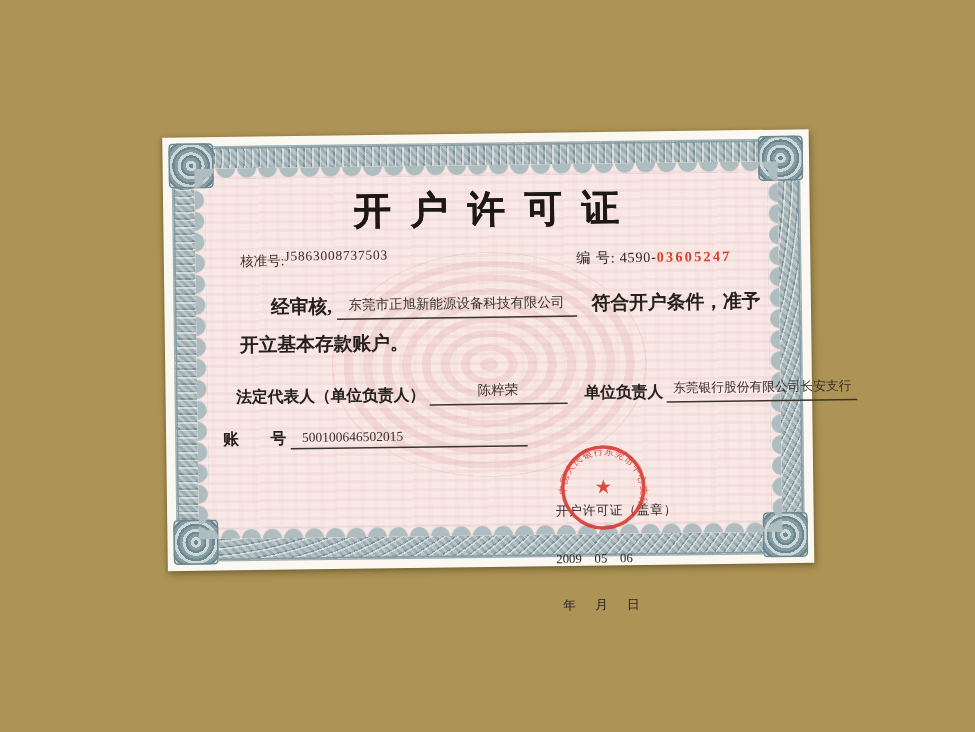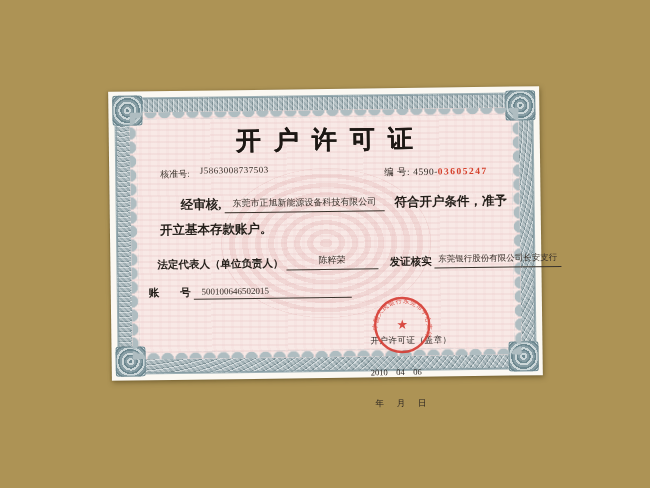--- a/index.html
+++ b/index.html
@@ -69,21 +69,21 @@
   
   .content { position:absolute; inset:21px; z-index:5; color:#25201b; }
 
   .title {
     position:absolute; left:0; right:0; top:13px; text-align:center;
     font-size:25px; font-weight:bold; letter-spacing:13px; text-indent:13px;
     color:#1d1814; text-shadow:0 0 .4px #1d1814;
   }
 
   .row-approval { position:absolute; left:30px; top:56px; font-size:9px; color:#3a322b; }
-  .row-approval .val { display:inline-block; margin-left:10px; transform:translateY(-3px); letter-spacing:.5px; color:#38302a; }
+  .row-approval .val { display:inline-block; transform:translateY(-3px); letter-spacing:.5px; color:#38302a; }
 
   .row-serial { position:absolute; left:254px; top:57px; font-size:9.5px; color:#2c2620; letter-spacing:.5px; }
   .row-serial .num { color:#d5402b; font-weight:bold; letter-spacing:1.5px; }
 
   .line-review { position:absolute; left:50px; top:85px; font-size:12.5px; font-weight:bold; white-space:nowrap; }
   .ul { display:inline-block; border-bottom:1px solid #3a332c; text-align:center; vertical-align:bottom; }
   .company { font-size:9px; font-weight:normal; min-width:148px; padding:0 6px 2px; color:#38302a; }
   .suffix { margin-left:7px; }
 
   .line-open { position:absolute; left:29px; top:110px; font-size:12.5px; font-weight:bold; }
@@ -138,32 +138,32 @@
         <span>经审核,</span>
         <span class="ul company">东莞市正旭新能源设备科技有限公司</span>
         <span class="suffix">符合开户条件，准予</span>
       </div>
 
       <div class="line-open">开立基本存款账户。</div>
 
       <div class="row-rep">
         <span>法定代表人（单位负责人）</span>
         <span class="ul rep-name">陈粹荣</span>
-        <span class="bank-label">发证核实</span>
+        <span class="bank-label">单位负责人</span>
         <span class="ul bank-name">东莞银行股份有限公司长安支行</span>
       </div>
 
       <div class="row-acct">
         <span>账　　号</span>
         <span class="ul acct-num">500100646502015</span>
       </div>
 
       <div class="issue">
         <div class="certify">开户许可证（盖章）</div>
-        <div>2010    04    06</div>
+        <div>2009    05    06</div>
         <div>  年      月      日</div>
       </div>
 
       <svg class="seal" viewBox="0 0 64 64">
         <defs>
           <path id="arcTop" d="M 8 42 A 25 25 0 1 1 56 42" fill="none"></path>
         </defs>
         <circle cx="32" cy="32" r="27" fill="none" stroke="#d5372e" stroke-width="2.4"></circle>
         <text font-size="6.3" fill="#d5372e" letter-spacing="0.6">
           <textPath href="#arcTop" startOffset="6%">中国人民银行东莞市中心支行</textPath>

